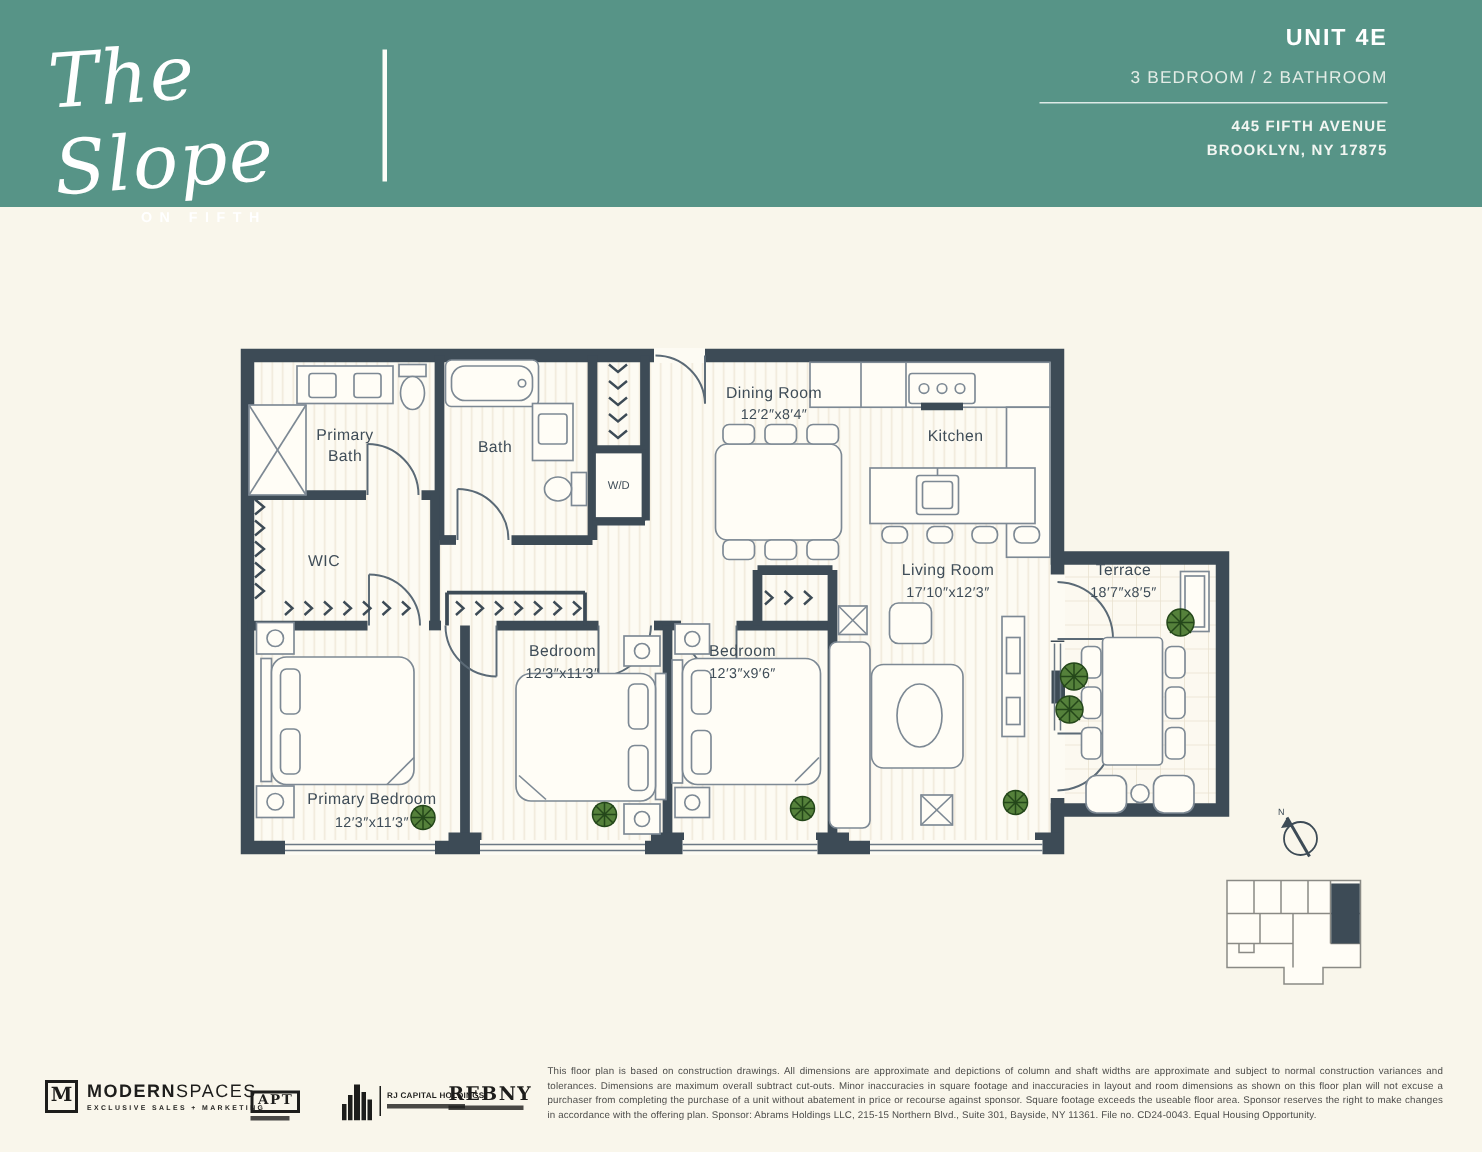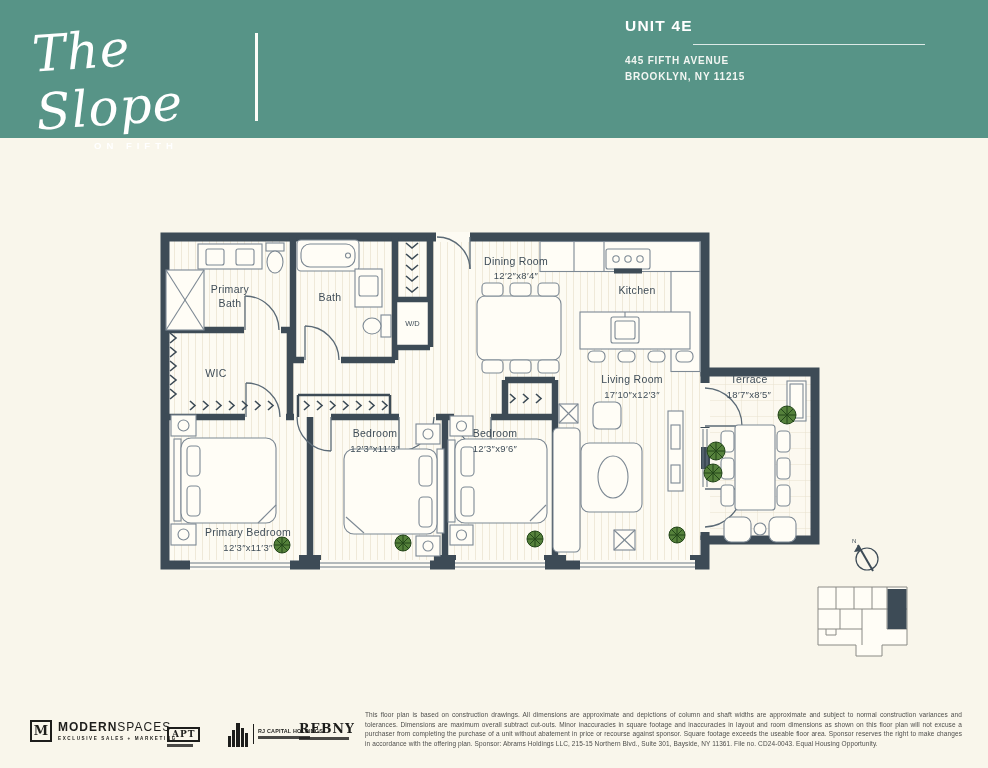--- a/index.html
+++ b/index.html
@@ -11,21 +11,21 @@
   .header{position:absolute;left:0;top:0;width:988px;height:138px;background:#579487;}
   .brand{position:absolute;left:28px;top:18px;width:230px;height:110px;color:#fff;}
   .brand-script{
     font-family:"DejaVu Serif",serif;font-style:italic;font-size:50px;line-height:58px;
     transform:rotate(-4deg);display:block;margin-left:6px;letter-spacing:1px;
   }
   .brand-sub{
     display:block;margin-top:6px;margin-left:66px;font-size:9.5px;letter-spacing:5px;font-weight:bold;
   }
   .brand-divider{position:absolute;left:255px;top:33px;width:3px;height:88px;background:#fdfdf8;}
-  .hdr-right{position:absolute;right:63px;top:17px;width:300px;text-align:left;color:#eef4ef;}
+  .hdr-right{position:absolute;right:63px;top:17px;width:300px;text-align:right;color:#eef4ef;}
   .hdr-unit{font-size:15.5px;font-weight:bold;color:#ffffff;letter-spacing:1.2px;margin-bottom:9px;}
   .hdr-spec{font-size:11.5px;letter-spacing:0.8px;line-height:16px;color:#e3ece6;}
   .hdr-rule{border:0;border-top:1px solid rgba(255,255,255,.8);width:232px;margin:8px 0 8px auto;}
   .hdr-addr{font-size:10px;font-weight:bold;letter-spacing:0.8px;line-height:16px;color:#f2f6f2;}
   
   .plan-wrap{position:absolute;left:150px;top:225px;width:790px;height:435px;}
   
   .footer-logo{position:absolute;color:#1d1d1b;}
   .ms{left:30px;top:720px;display:flex;align-items:flex-start;}
   .ms-box{width:18px;height:18px;border:2px solid #1d1d1b;font-family:"DejaVu Serif",serif;
@@ -56,23 +56,24 @@
 <body>
 
 <div class="header">
   <div class="brand">
     <span class="brand-script">The Slope</span>
     <span class="brand-sub">ON FIFTH</span>
   </div>
   <div class="brand-divider"></div>
   <div class="hdr-right">
     <div class="hdr-unit">UNIT 4E</div>
+    <div class="hdr-spec">3 BEDROOM / 2 BATHROOM</div>
     <hr class="hdr-rule">
     <div class="hdr-addr">445 FIFTH AVENUE</div>
-    <div class="hdr-addr">BROOKLYN, NY 11215</div>
+    <div class="hdr-addr">BROOKLYN, NY 17875</div>
   </div>
 </div>
 
 <div class="plan-wrap">
 <svg width="790" height="435" viewBox="0 0 790 435">
   <defs>
     <pattern id="hatch" width="7" height="7" patternUnits="userSpaceOnUse">
       <rect width="7" height="7" fill="#fdfbf3"></rect>
       <line x1="3.5" y1="0" x2="3.5" y2="7" stroke="#efe9d9" stroke-width="1"></line>
     </pattern>

